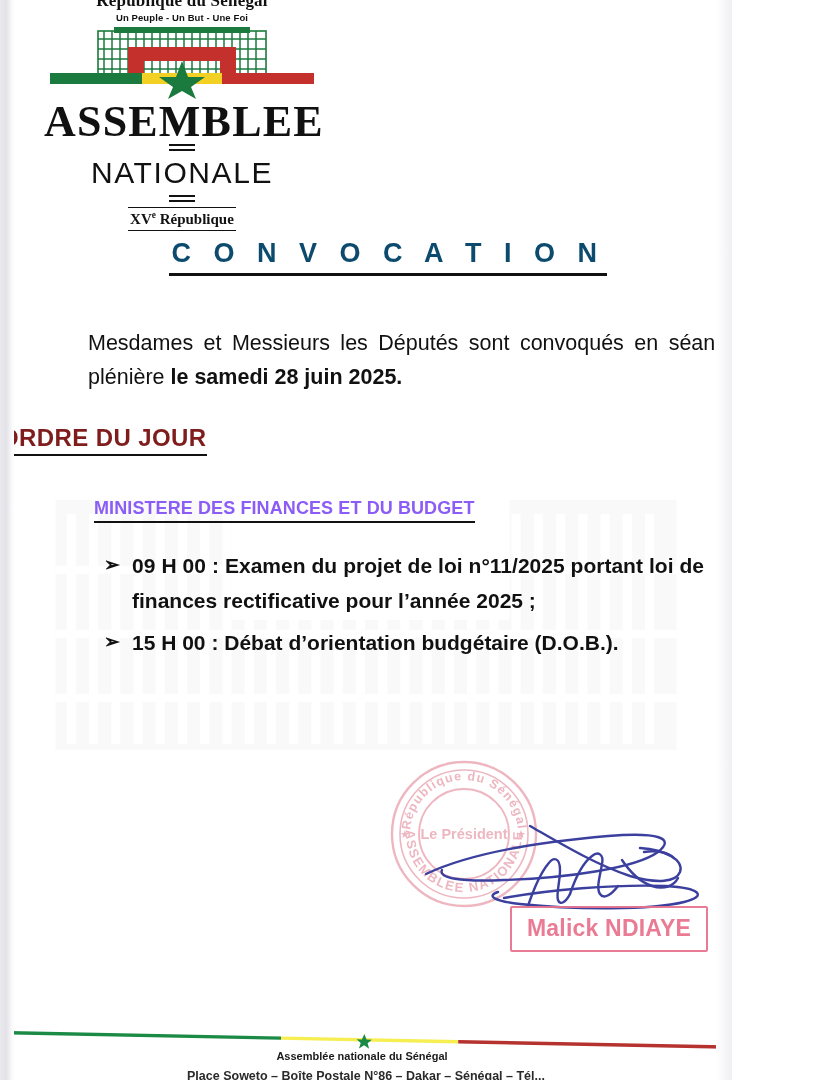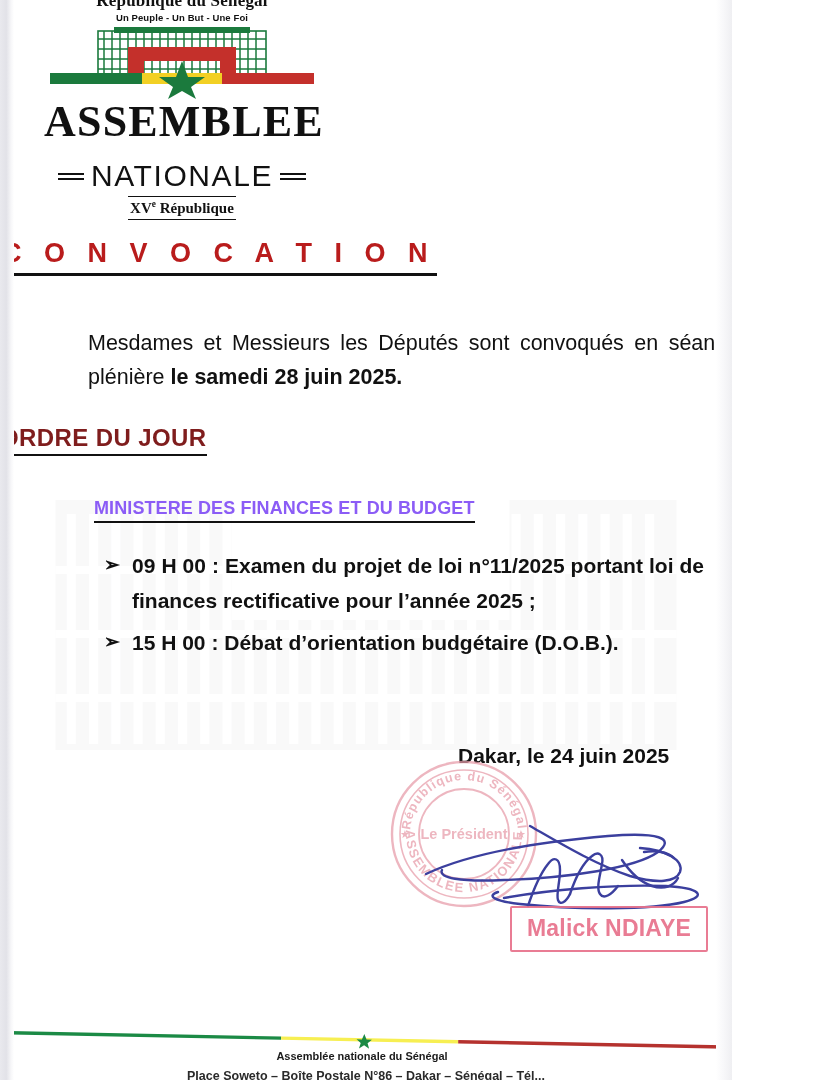--- a/index.html
+++ b/index.html
@@ -91,21 +91,22 @@
     letter-spacing: 1.2px;
     line-height: .96;
     margin: 2px 0 0 0;
     white-space: nowrap;
   }
   .lh-nationale-row {
     display: flex;
     align-items: center;
     justify-content: center;
     gap: 7px;
-    margin-top: 18px;
+    margin-top: 1px;
+    flex-direction: column;
   }
   .lh-rule {
     flex: 0 0 auto;
     width: 26px;
     border-top: 2.5px solid #111;
     border-bottom: 2.5px solid #111;
     height: 3px;
   }
   .lh-nationale {
     font-family: "Liberation Sans", sans-serif;
@@ -130,24 +131,26 @@
     line-height: 1;
     white-space: nowrap;
   }
   .lh-legislature sup { font-size: .62em; }
 
   
   .doc-title {
     position: absolute;
     top: 238px;
     left: 0; right: 0;
+    text-align: center;
     font-size: 27px;
     font-weight: 700;
     letter-spacing: 7.5px;
-    color: #b91c1c;
+    color: #0c4a6e;
+    padding-left: 44px;
   }
   .doc-title span {
     border-bottom: 3px solid #111;
     padding: 0 2px 5px 2px;
   }
 
   .convocation-para {
     position: absolute;
     top: 304px;
     left: 88px;
@@ -431,21 +434,20 @@
       <span>09  H  00 :  Examen  du  projet  de  loi  n°11/2025 portant loi de finances rectificative pour l’année 2025 ;</span>
     </li>
     <li class="agenda-item">
       <span class="bullet">➢</span>
       <span>15 H 00 : Débat d’orientation budgétaire (D.O.B.).</span>
     </li>
   </ul>
 
   <div class="sig-block">
 
-    <div class="sig-place-date">Dakar, le 24 juin 2025</div>
 
     <div class="round-stamp">
       <svg viewBox="0 0 152 152" aria-hidden="true">
         <defs>
           <path id="arcTop" d="M 22,76 A 54,54 0 0 1 130,76" fill="none"></path>
           <path id="arcBottom" d="M 18,76 A 58,58 0 0 0 134,76" fill="none"></path>
         </defs>
         <circle cx="76" cy="76" r="72" fill="none" stroke="#e79ba8" stroke-width="2.4"></circle>
         <circle cx="76" cy="76" r="64" fill="none" stroke="#e79ba8" stroke-width="1.6"></circle>
         <circle cx="76" cy="76" r="45" fill="none" stroke="#e79ba8" stroke-width="1.8"></circle>

